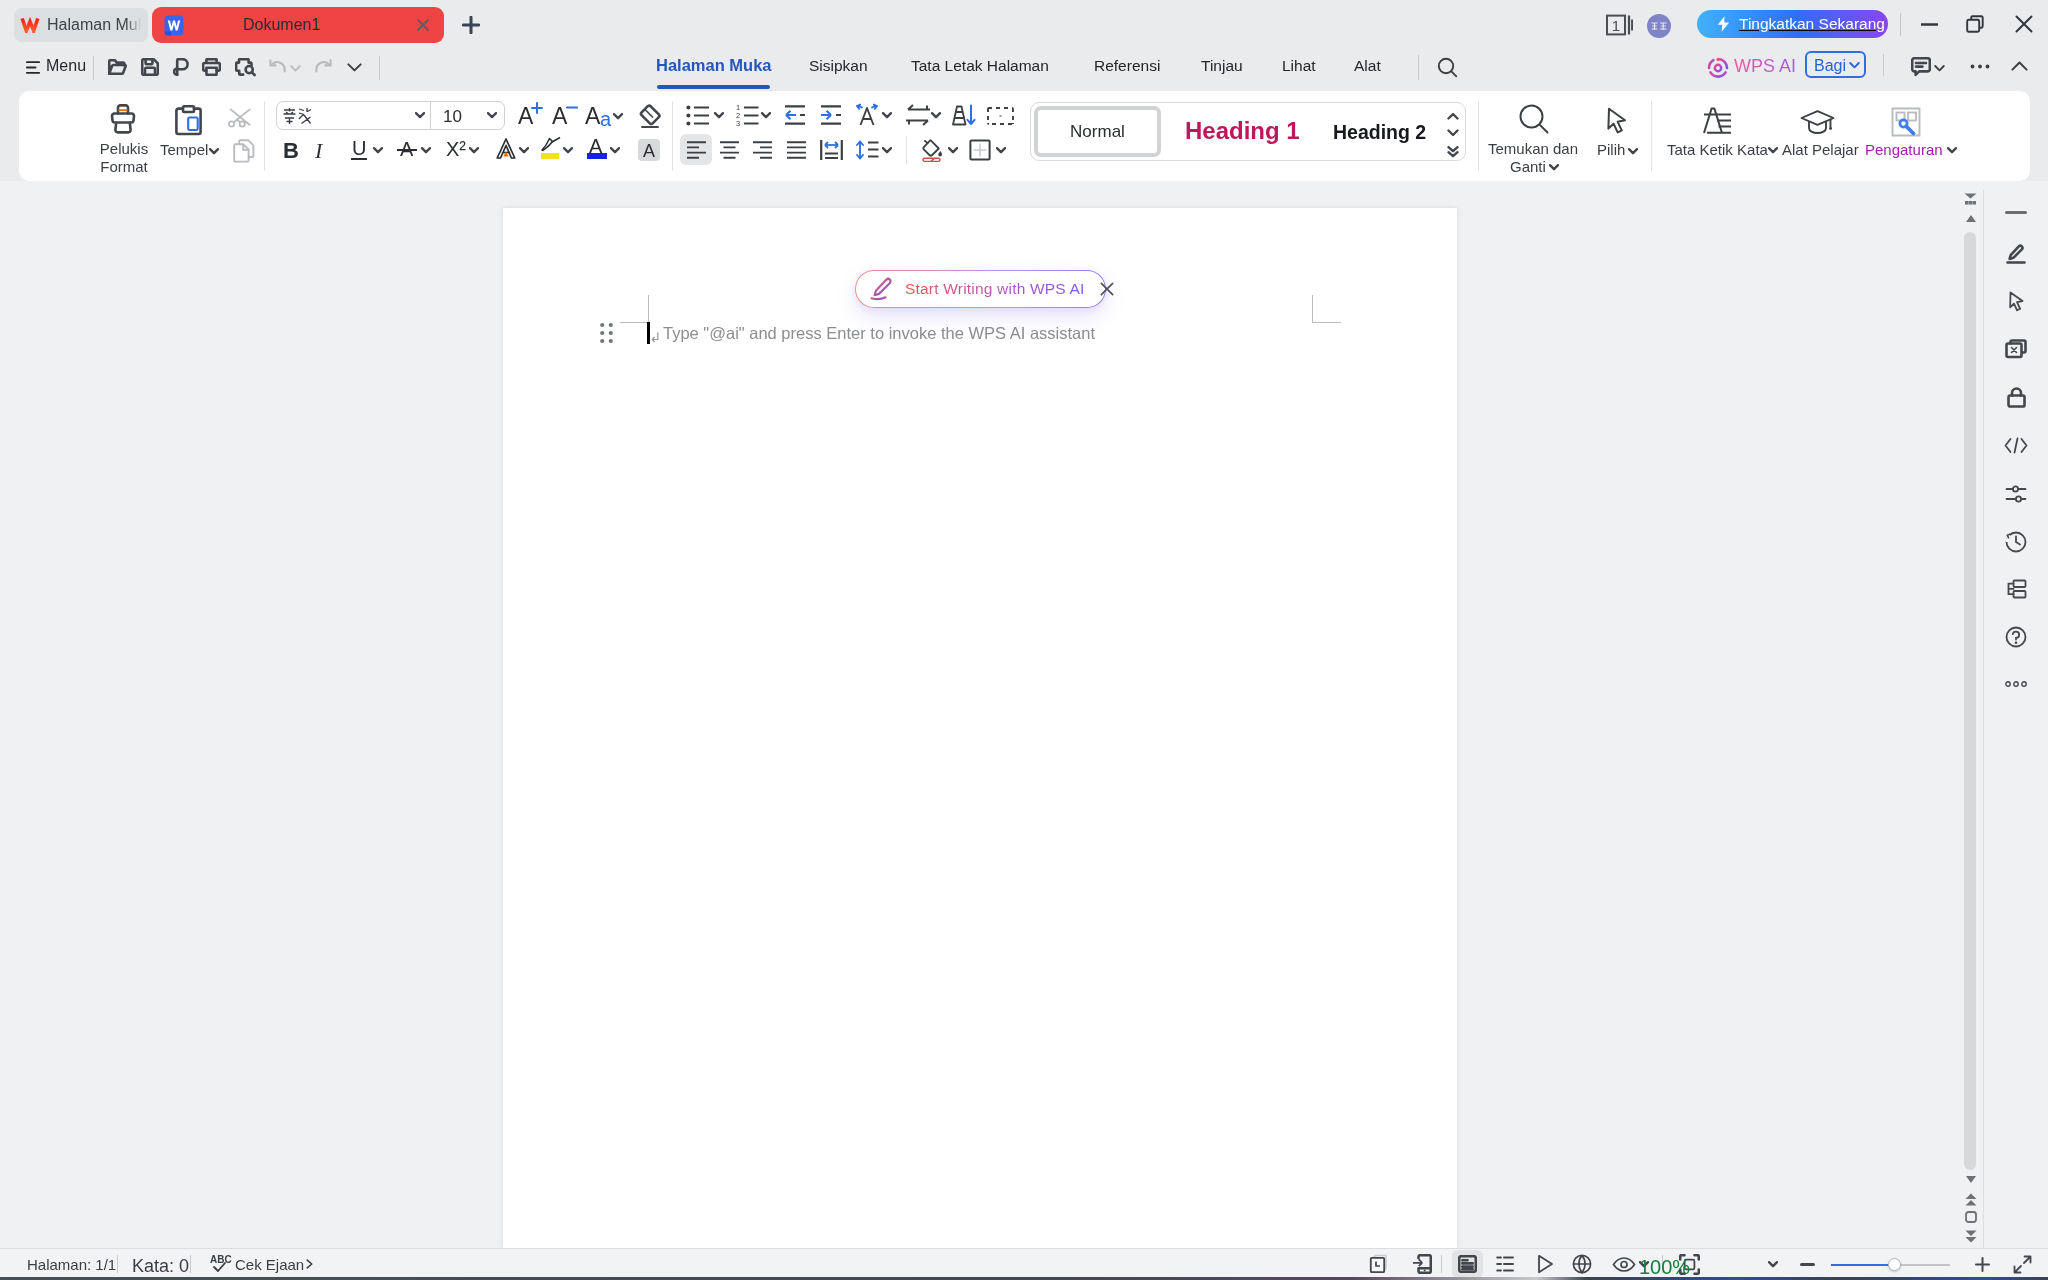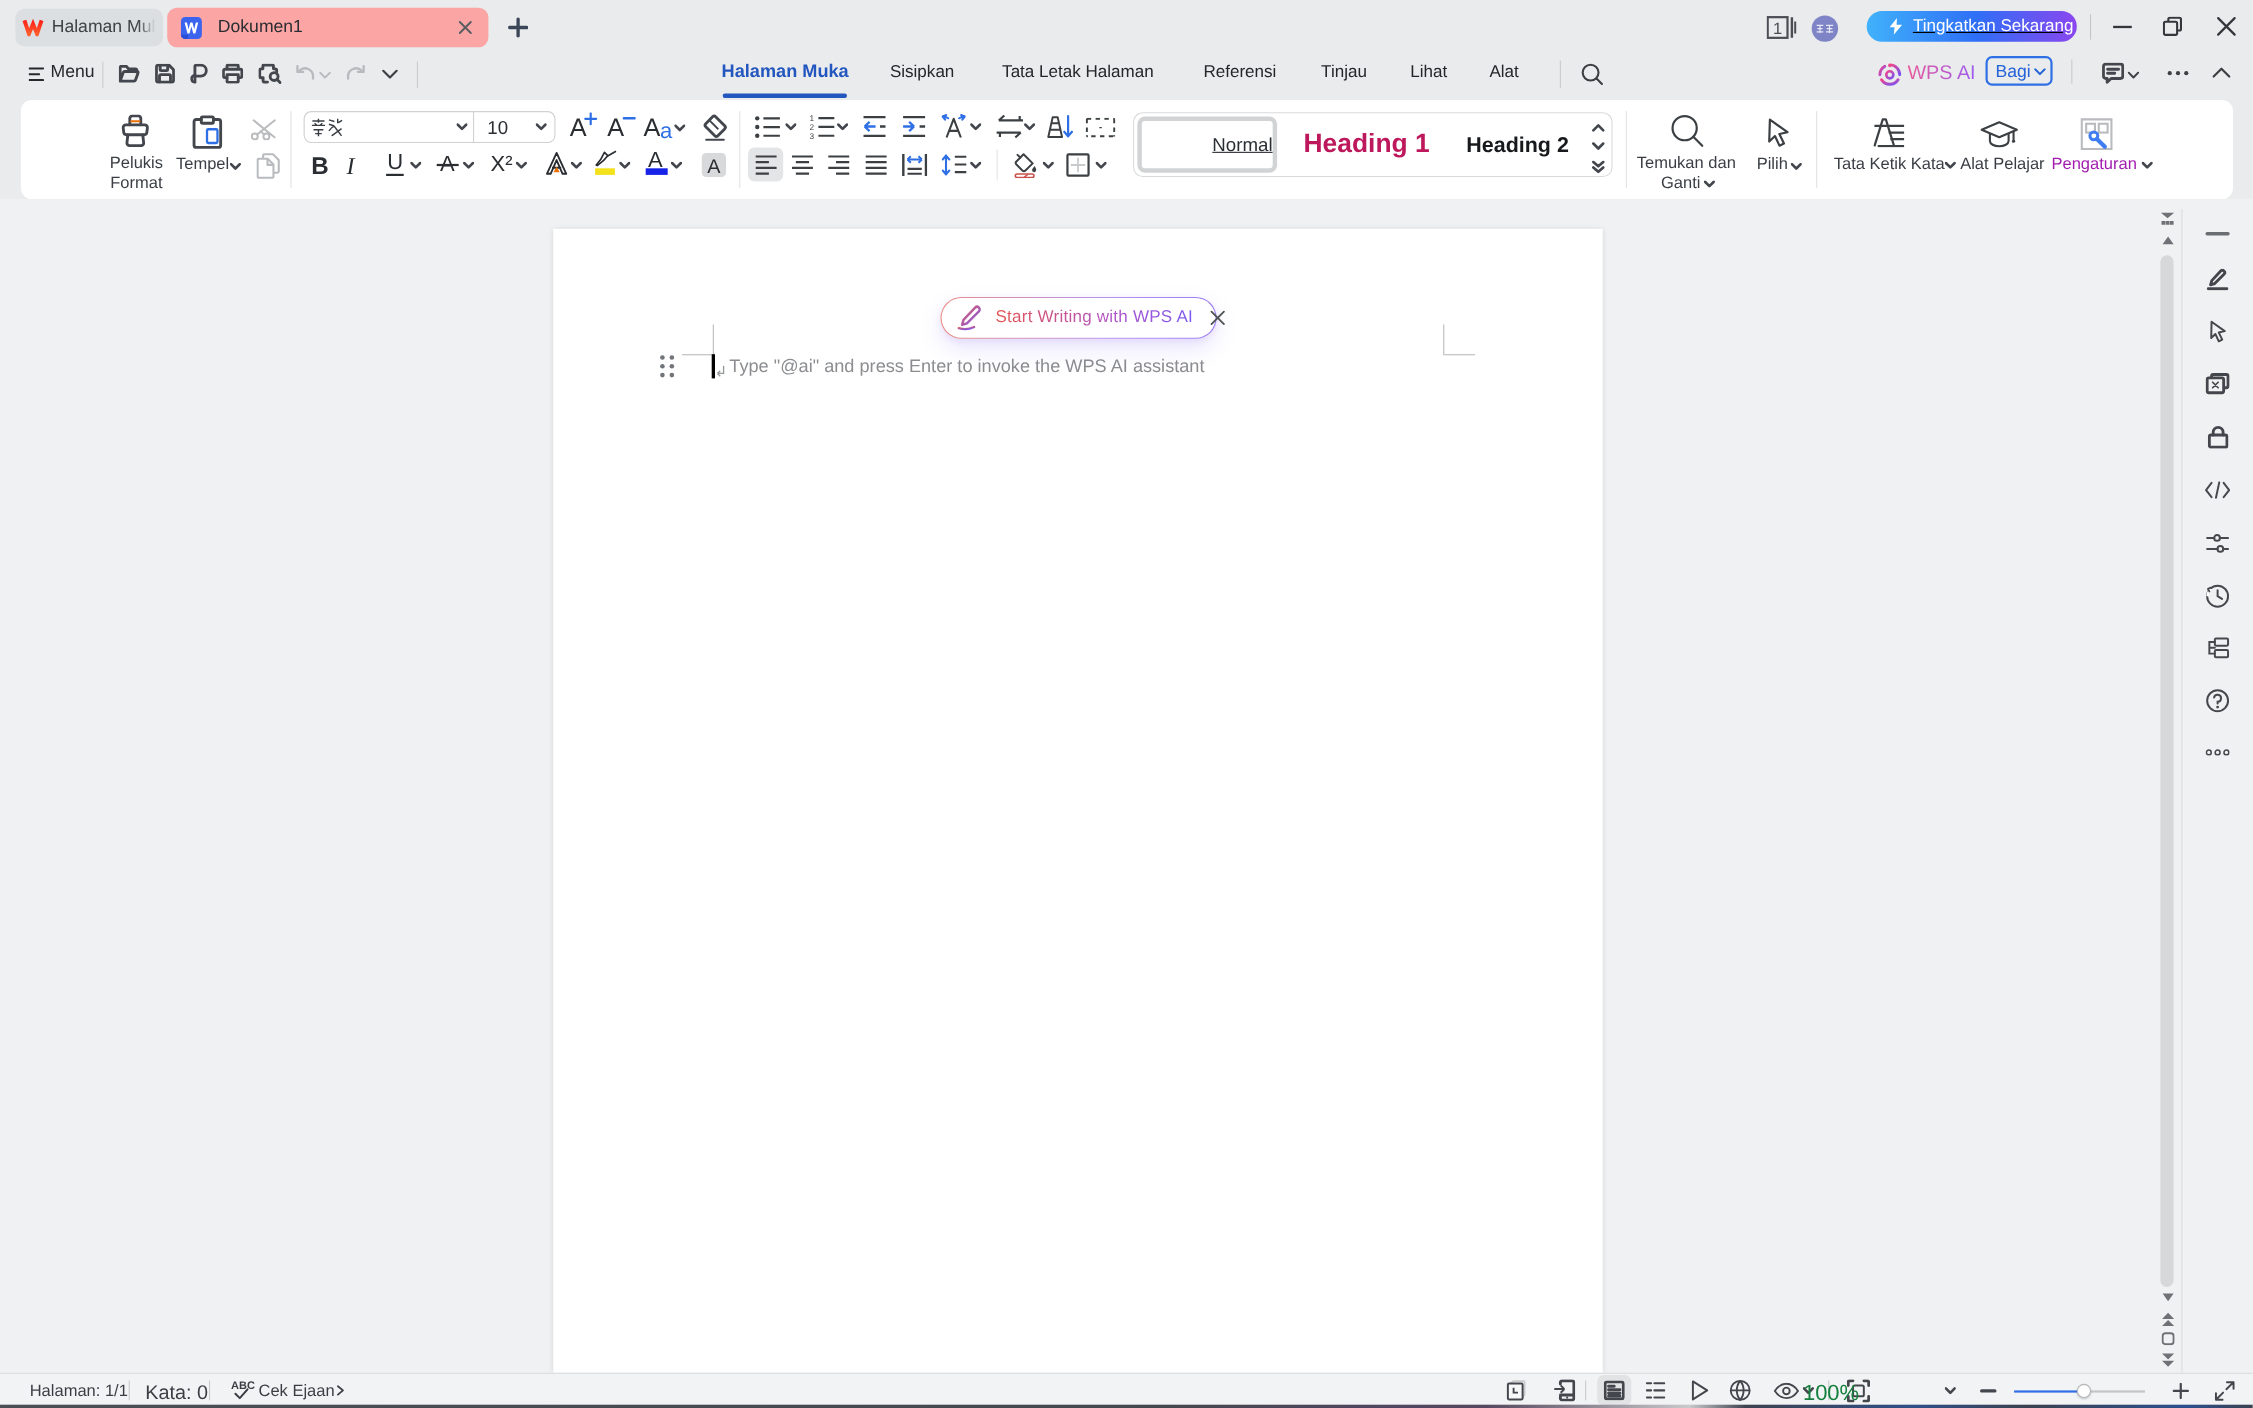--- a/index.html
+++ b/index.html
@@ -22,21 +22,21 @@
           <stop offset="0" stop-color="#fb1f16"></stop>
           <stop offset="1" stop-color="#ff5d2e"></stop>
         </linearGradient>
       </defs>
     <path d="M2.2 1.5 L6.3 13.8 L10 4.8 L13.7 13.8 L17.8 1.5" fill="none" stroke="url(#wpsr)" stroke-width="3.6" stroke-linejoin="miter" stroke-miterlimit="6"></path>
   </svg>
   <span style="margin-left:33px;font-size:16px;color:#3e4347;white-space:nowrap;">Halaman Muk</span>
   <div class="abs" style="right:0;top:0;width:22px;height:34px;background:linear-gradient(90deg,rgba(220,223,225,0),#dcdfe1 70%);"></div>
 </div>
 
-<div class="abs" style="left:152px;top:7px;width:292px;height:36px;background:#fca5a5;border-radius:9px;display:flex;align-items:center;">
+<div class="abs" style="left:152px;top:7px;width:292px;height:36px;background:#ef4444;border-radius:9px;display:flex;align-items:center;padding-left:45px;">
   <svg class="abs" style="left:12px;top:8px;" width="20" height="21" viewBox="0 0 20 21">
     <rect x="0.5" y="0.5" width="19" height="20" rx="4" fill="#3a63ee"></rect>
     <path d="M0.5 16.5 L7 16.5 L7 20.5 L4.5 20.5 A 4 4 0 0 1 0.5 16.5 Z" fill="#2b4fd8"></path>
     <path d="M3.8 5.5 L6.4 15.5 L8.3 15.5 L10 9.2 L11.7 15.5 L13.6 15.5 L16.2 5.5 L14 5.5 L12.6 11.7 L11 5.5 L9 5.5 L7.4 11.7 L6 5.5 Z" fill="#fff"></path>
   </svg>
   <span style="margin-left:46px;font-size:16px;color:#2a2d31;">Dokumen1</span>
   <svg class="abs" style="right:14px;top:11px;" width="14" height="14" viewBox="0 0 14 14">
       <path d="M2 2 L12 12 M12 2 L2 12" stroke="#5a5e63" stroke-width="1.8" stroke-linecap="round"></path>
     </svg>
 </div>
@@ -386,21 +386,21 @@
 <svg class="abs" style="left:969px;top:139px;" width="22" height="22" viewBox="0 0 22 22">
   <rect x="1.4" y="1.4" width="19.2" height="19.2" rx="1" fill="none" stroke="#3c4043" stroke-width="2"></rect>
   <path d="M11 4.5 V17.5 M4.5 11 H17.5" stroke="#c9cacc" stroke-width="1.6"></path>
 </svg>
 <svg class="abs" style="left:996px;top:147px;" width="10" height="7" viewBox="0 0 10 7">
     <path class="chev" stroke-width="1.7" d="M1 1.2 L5 5.2 L9 1.2"></path>
   </svg>
 
 <div class="abs" style="left:1030px;top:102px;width:436px;height:59px;border:1px solid #d9dadb;border-radius:9px;background:#fff;"></div>
 <div class="abs" style="left:1034px;top:106px;width:127px;height:51px;border:4px solid #d2d3d5;border-radius:7px;background:#fff;"></div>
-<span class="abs" style="left:1066px;top:122px;width:127px;text-align:center;font-size:17px;color:#2a2d31;text-decoration:underline;">Normal</span>
+<span class="abs" style="left:1034px;top:122px;width:127px;text-align:center;font-size:17px;color:#2a2d31;">Normal</span>
 <span class="abs" style="left:1185px;top:117px;font-size:24px;font-weight:bold;color:#be185d;text-align:right;">Heading 1</span>
 <span class="abs" style="left:1333px;top:121px;font-size:19.5px;font-weight:bold;color:#17191c;">Heading 2</span>
 <svg class="abs" style="left:1447px;top:112px;" width="12" height="8" viewBox="0 0 12 8">
     <path class="chev" stroke-width="1.6" d="M1.5 6.5 L6 2 L10.5 6.5" stroke="#5f6368"></path>
   </svg>
 <svg class="abs" style="left:1447px;top:129px;" width="12" height="8" viewBox="0 0 12 8">
     <path class="chev" stroke-width="1.6" d="M1.5 1.5 L6 6 L10.5 1.5" stroke="#5f6368"></path>
   </svg>
 <svg class="abs" style="left:1447px;top:146px;" width="12" height="12" viewBox="0 0 12 12">
     <path class="chev" stroke-width="1.6" d="M1.5 1.2 L6 5.2 L10.5 1.2 M1.5 6.2 L6 10.2 L10.5 6.2" stroke="#5f6368"></path>

